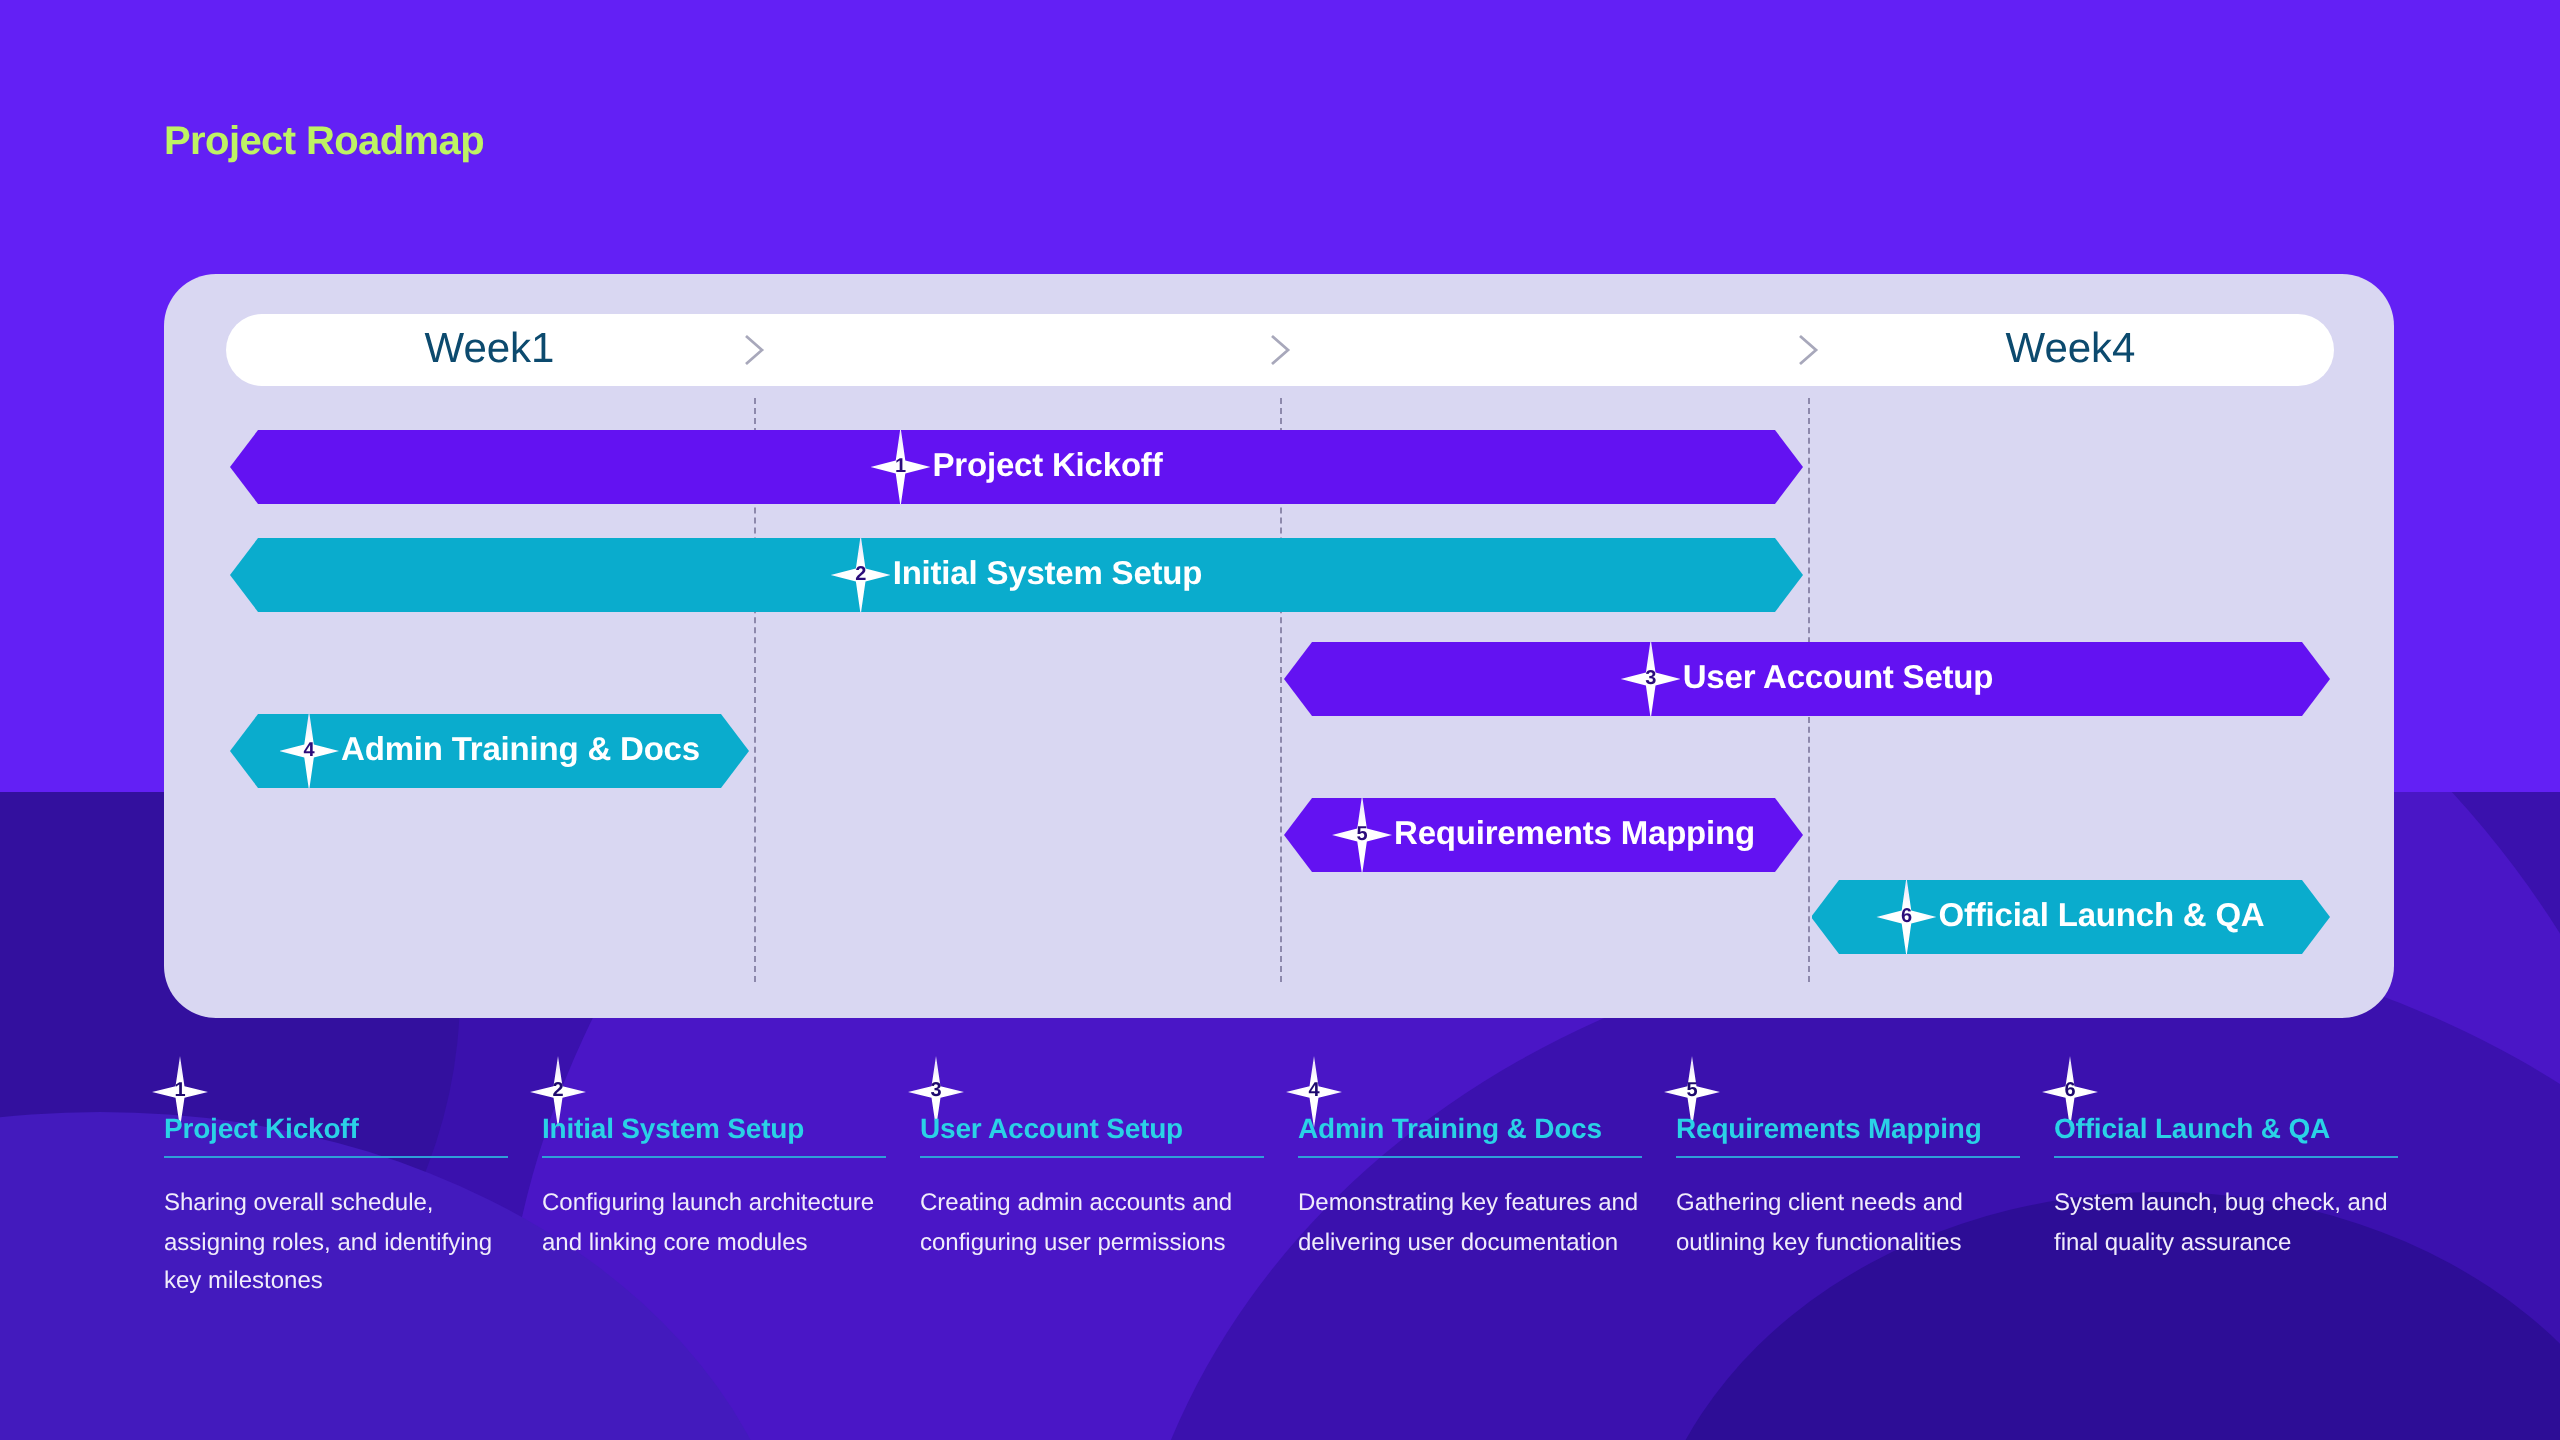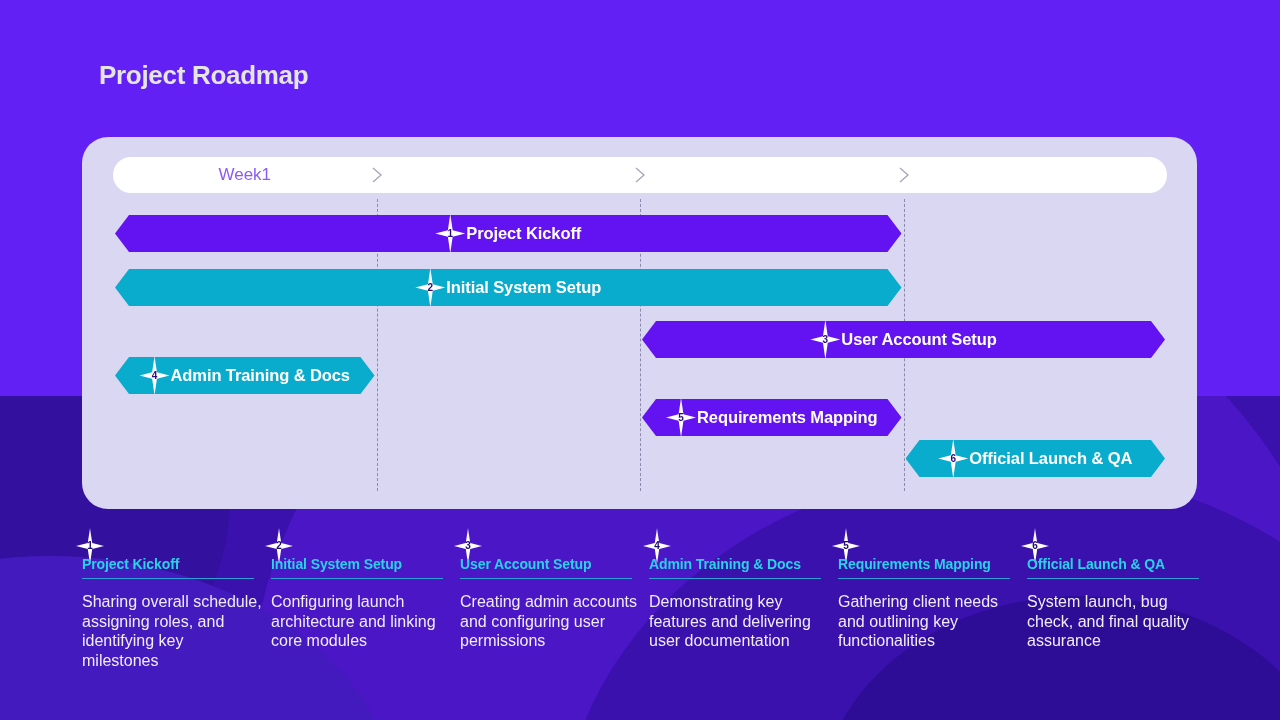--- a/index.html
+++ b/index.html
@@ -64,25 +64,24 @@
   .swoop-e {
     width: 520px; height: 420px;
     left: 820px; top: 200px;
     background: #2d0d96;
   }
 
   
   #title {
     position: absolute;
     left: 82px; top: 60px;
-    font-size: 26px;
+    font-size: 20px;
     font-weight: bold;
-    color: #e5e5e5;
+    color: #bef264;
     letter-spacing: -0.3px;
-    margin-left: 17px;
   }
 
   
   #panel {
     position: absolute;
     left: 82px; top: 137px;
     width: 1115px; height: 372px;
     background: #d9d7f2;
     border-radius: 26px;
   }
@@ -94,22 +93,22 @@
     width: 1054px; height: 36px;
     background: #ffffff;
     border-radius: 18px;
   }
   .week-cell {
     position: absolute;
     top: 0;
     height: 36px;
     line-height: 36px;
     text-align: center;
-    font-size: 17px;
-    color: #8b5cf6;
+    font-size: 21px;
+    color: #0c4a6e;
     width: 220px;
   }
   .week-sep {
     position: absolute;
     top: 9px;
     width: 16px; height: 18px;
     color: #a8a8bb;
   }
   .week-sep svg { display: block; }
 
@@ -214,21 +213,21 @@
   .legend-rule {
     position: absolute;
     left: 0; top: 48px;
     width: 172px; height: 0;
     border-top: 1.5px solid #2f9fd8;
   }
   .legend-desc {
     position: absolute;
     left: 0; top: 62px;
     width: 180px;
-    font-size: 16px;
+    font-size: 12px;
     line-height: 19.5px;
     color: #f0ecfb;
   }
 </style>
 </head>
 <body>
 
 <div id="slide">
 
   <div class="bg-top"></div>
@@ -253,20 +252,21 @@
         <div class="week-sep" style="left: 519px;">
           <svg width="16" height="18" viewBox="0 0 16 18">
             <polyline points="4,2 12,9 4,16" fill="none" stroke="#a8a8bb" stroke-width="1.4"></polyline>
           </svg>
         </div>
         <div class="week-sep" style="left: 782.5px;">
           <svg width="16" height="18" viewBox="0 0 16 18">
             <polyline points="4,2 12,9 4,16" fill="none" stroke="#a8a8bb" stroke-width="1.4"></polyline>
           </svg>
         </div>
+        <div class="week-cell" style="left: 812.25px;">Week4</div>
       </div>
     <div id="gridlines-layer">
         <div class="gridline" style="left: 294.5px;"></div>
         <div class="gridline" style="left: 558px;"></div>
         <div class="gridline" style="left: 821.5px;"></div>
       </div>
     <div id="bars-layer">
         <div class="bar purple" style="left: 33px; width: 786.5px; top: 78px;">
           <div class="bar-inner">
             <span class="star">

